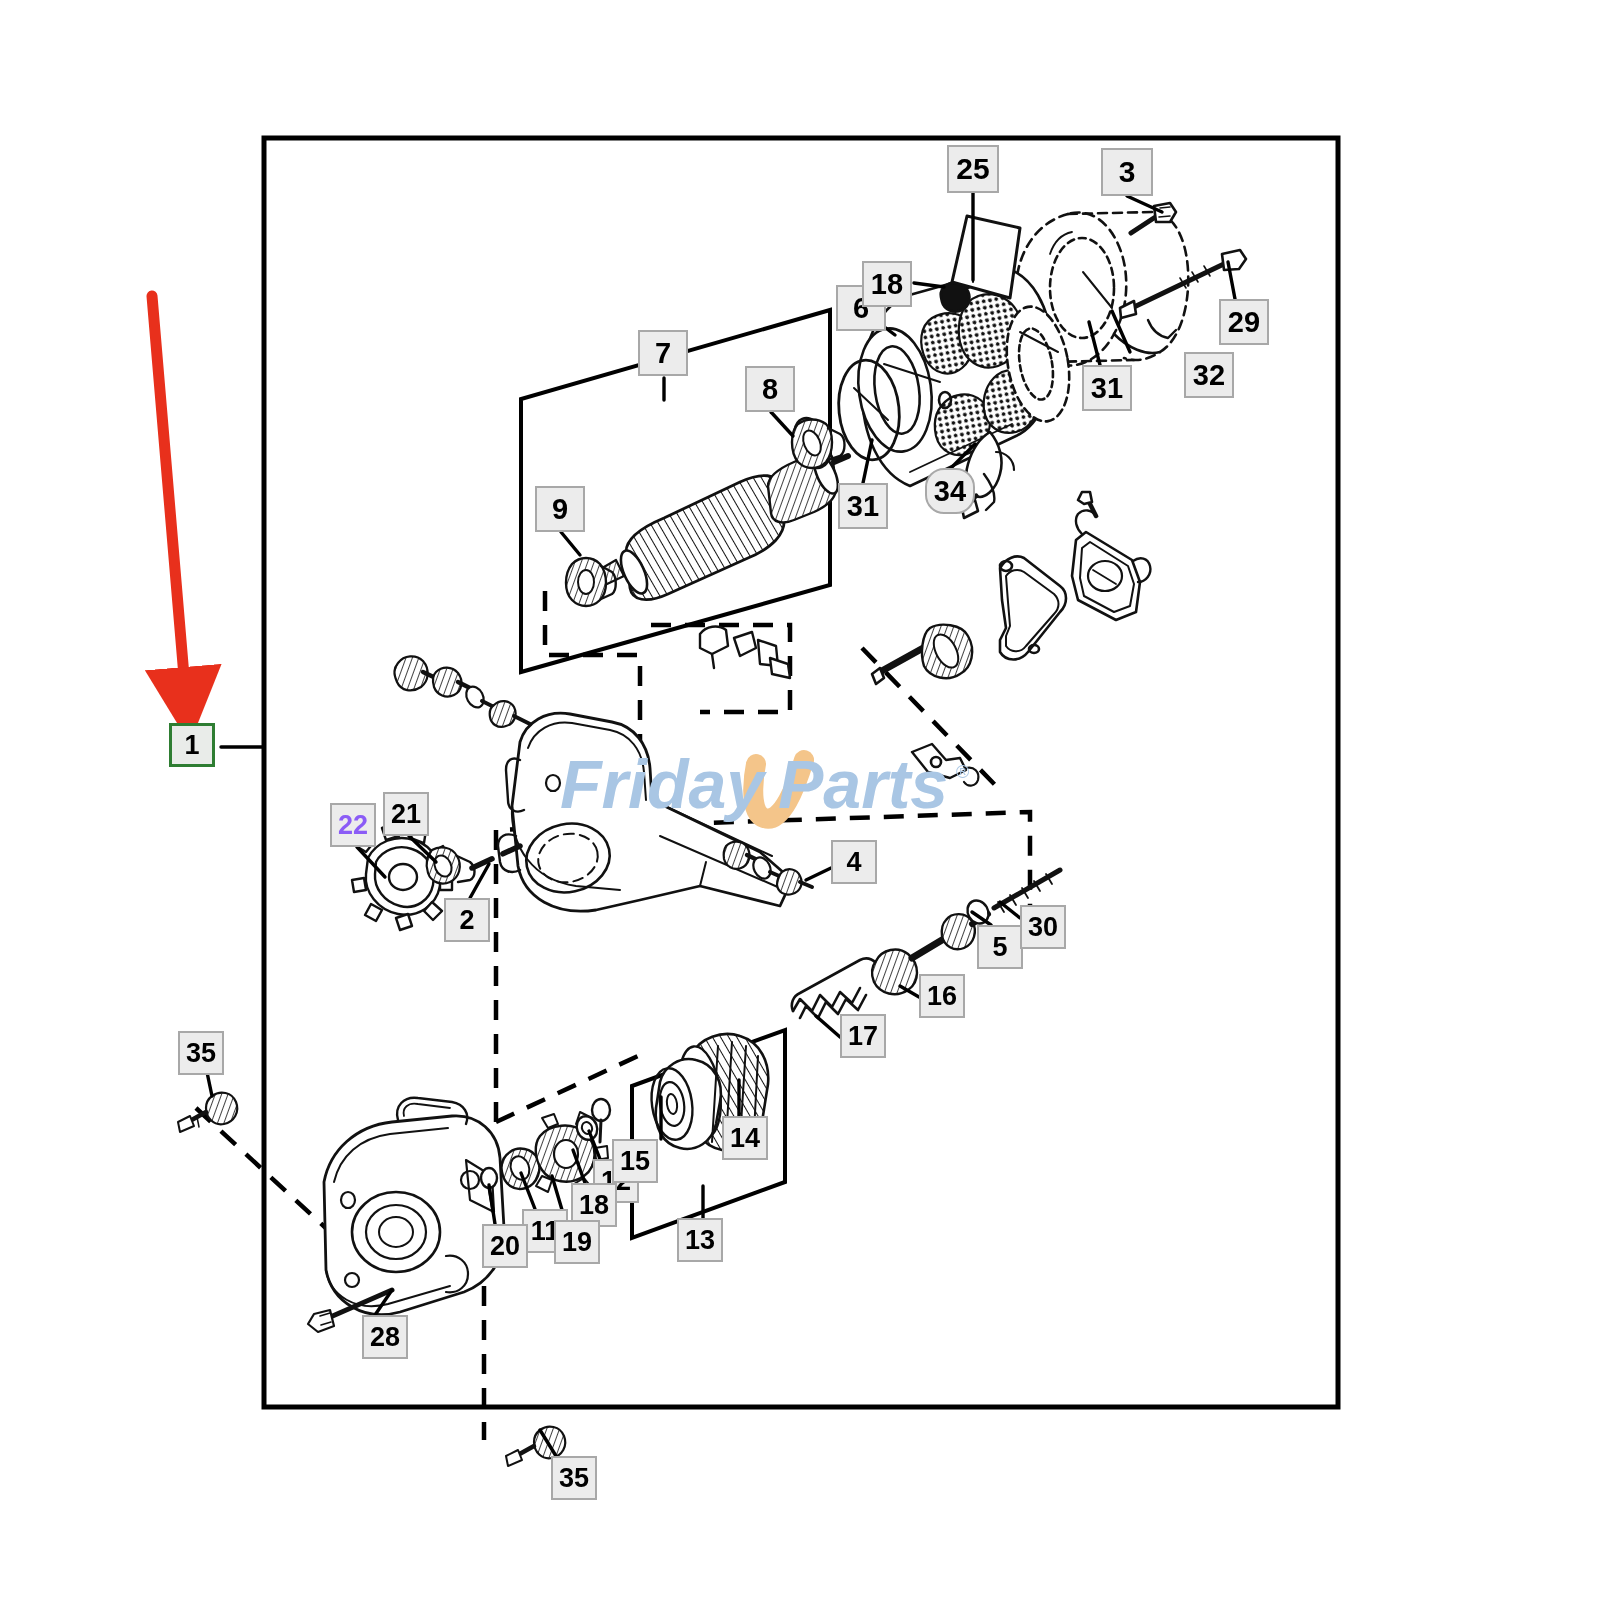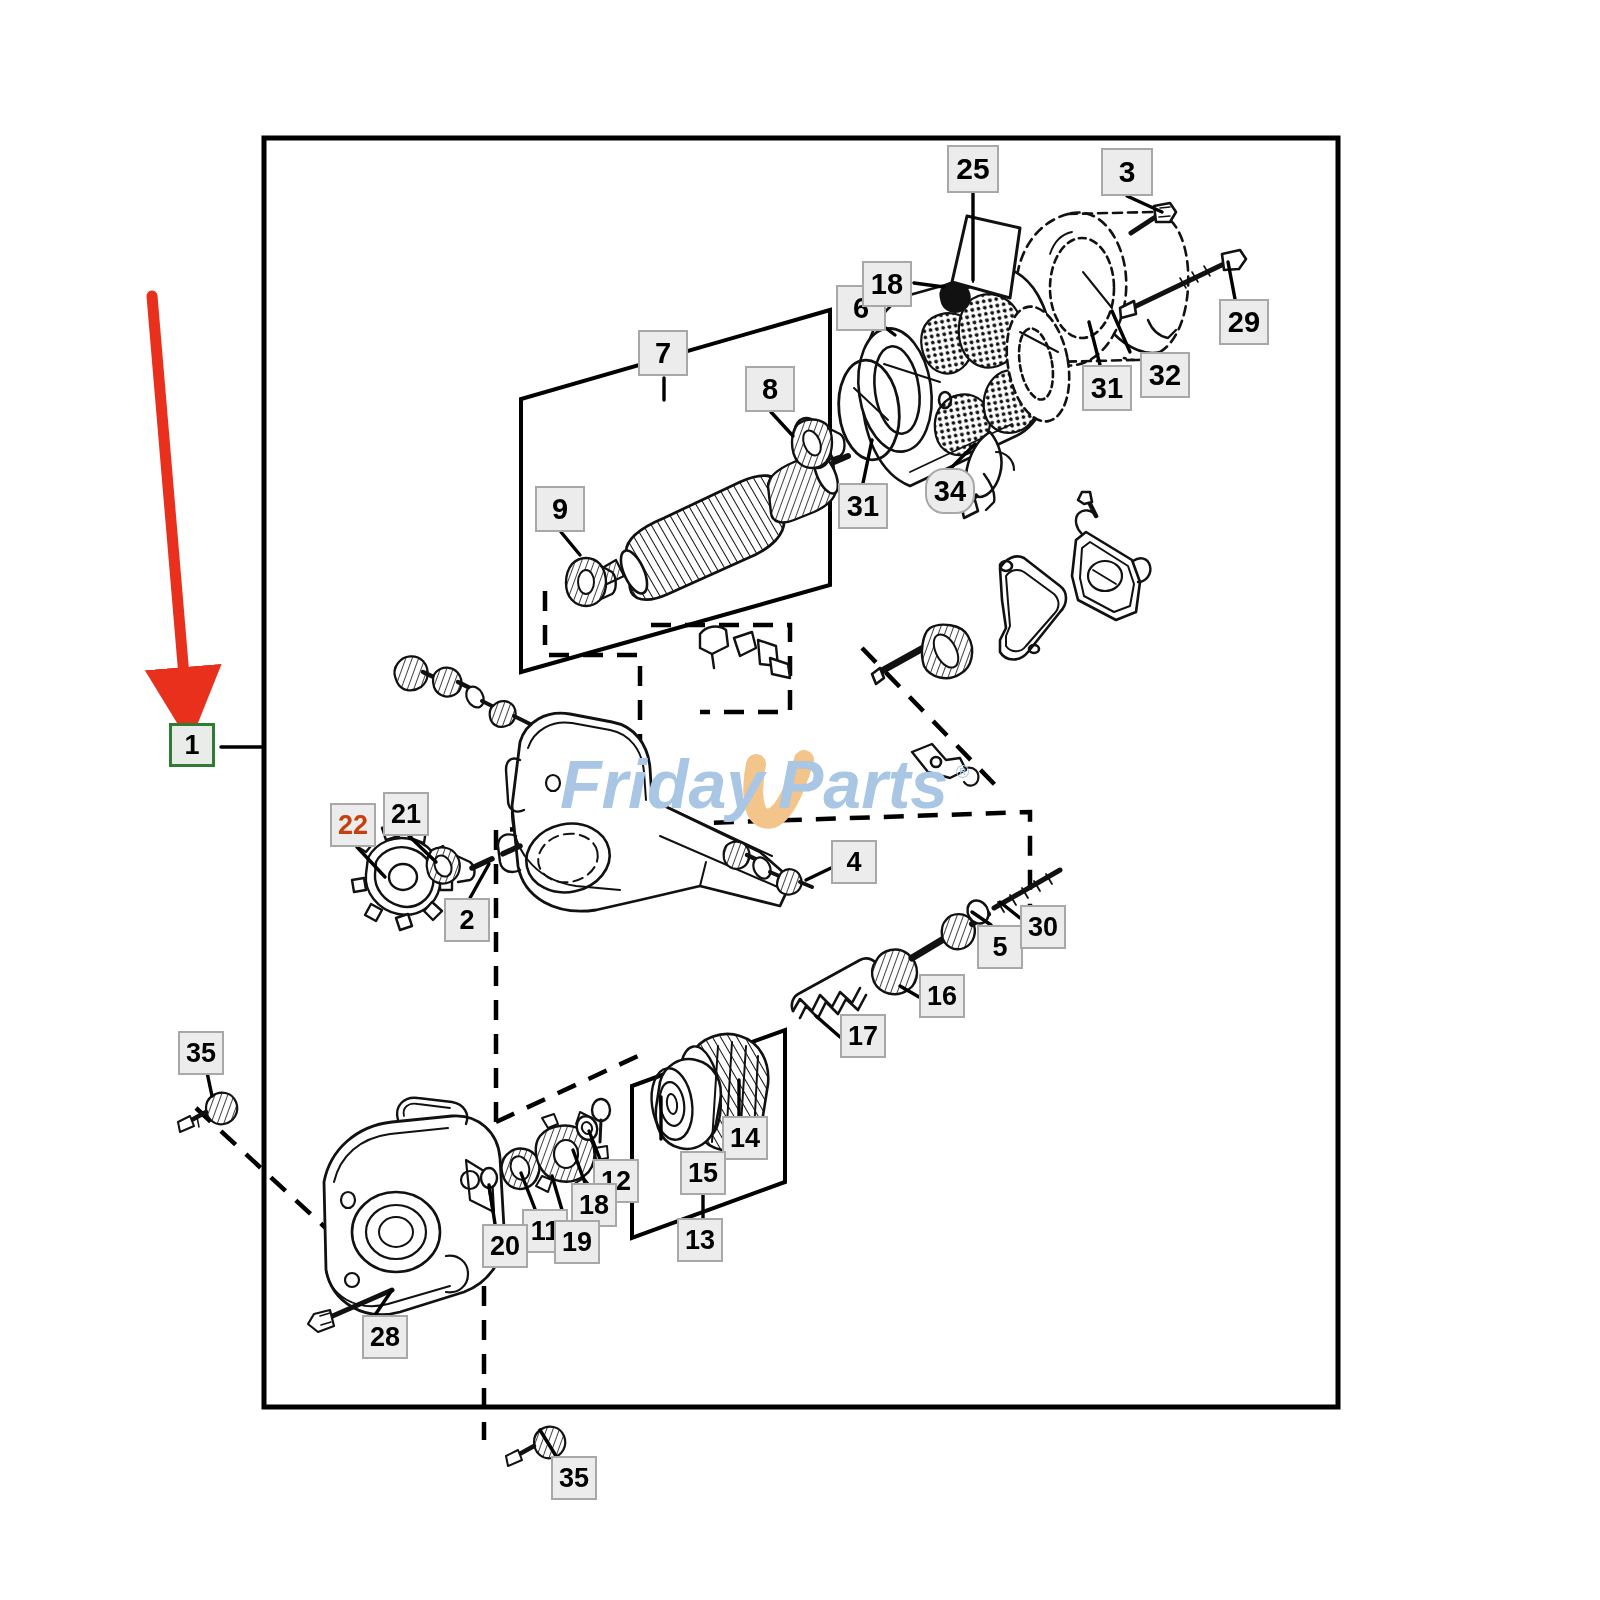--- a/index.html
+++ b/index.html
@@ -504,34 +504,34 @@
       <div class="callout sz-sm" style="left: 831px; top: 840px; background: rgb(236, 236, 236); border-color: rgb(168, 168, 168); color: rgb(0, 0, 0);">4</div>
       <div class="callout sz-sm" style="left: 977px; top: 925px; background: rgb(236, 236, 236); border-color: rgb(168, 168, 168); color: rgb(0, 0, 0);">5</div>
       <div class="callout sz-md" style="left: 836px; top: 285px; background: rgb(236, 236, 236); border-color: rgb(168, 168, 168); color: rgb(0, 0, 0);">6</div>
       <div class="callout sz-md" style="left: 638px; top: 330px; background: rgb(236, 236, 236); border-color: rgb(168, 168, 168); color: rgb(0, 0, 0);">7</div>
       <div class="callout sz-md" style="left: 745px; top: 366px; background: rgb(236, 236, 236); border-color: rgb(168, 168, 168); color: rgb(0, 0, 0);">8</div>
       <div class="callout sz-md" style="left: 535px; top: 486px; background: rgb(236, 236, 236); border-color: rgb(168, 168, 168); color: rgb(0, 0, 0);">9</div>
       <div class="callout sz-sm" style="left: 522px; top: 1209px; background: rgb(236, 236, 236); border-color: rgb(168, 168, 168); color: rgb(0, 0, 0);">11</div>
       <div class="callout sz-sm" style="left: 593px; top: 1159px; background: rgb(236, 236, 236); border-color: rgb(168, 168, 168); color: rgb(0, 0, 0);">12</div>
       <div class="callout sz-sm" style="left: 677px; top: 1218px; background: rgb(236, 236, 236); border-color: rgb(168, 168, 168); color: rgb(0, 0, 0);">13</div>
       <div class="callout sz-sm" style="left: 722px; top: 1116px; background: rgb(236, 236, 236); border-color: rgb(168, 168, 168); color: rgb(0, 0, 0);">14</div>
-      <div class="callout sz-sm" style="left: 680px; top: 1139px; background: rgb(236, 236, 236); border-color: rgb(168, 168, 168); color: rgb(0, 0, 0); margin-top: 12px;">15</div>
+      <div class="callout sz-sm" style="left: 612px; top: 1139px; background: rgb(236, 236, 236); border-color: rgb(168, 168, 168); color: rgb(0, 0, 0);">15</div>
       <div class="callout sz-sm" style="left: 919px; top: 974px; background: rgb(236, 236, 236); border-color: rgb(168, 168, 168); color: rgb(0, 0, 0);">16</div>
       <div class="callout sz-sm" style="left: 840px; top: 1014px; background: rgb(236, 236, 236); border-color: rgb(168, 168, 168); color: rgb(0, 0, 0);">17</div>
       <div class="callout sz-sm" style="left: 571px; top: 1183px; background: rgb(236, 236, 236); border-color: rgb(168, 168, 168); color: rgb(0, 0, 0);">18</div>
       <div class="callout sz-sm" style="left: 554px; top: 1220px; background: rgb(236, 236, 236); border-color: rgb(168, 168, 168); color: rgb(0, 0, 0); text-align: right;">19</div>
       <div class="callout sz-sm" style="left: 482px; top: 1224px; background: rgb(236, 236, 236); border-color: rgb(168, 168, 168); color: rgb(0, 0, 0);">20</div>
       <div class="callout sz-sm" style="left: 383px; top: 792px; background: rgb(236, 236, 236); border-color: rgb(168, 168, 168); color: rgb(0, 0, 0);">21</div>
-      <div class="callout sz-sm" style="left: 330px; top: 803px; background: rgb(236, 236, 236); border-color: rgb(168, 168, 168); color: #c2410c;">22</div>
+      <div class="callout sz-sm" style="left: 330px; top: 803px; background: rgb(236, 236, 236); border-color: rgb(168, 168, 168); color: #8b5cf6;">22</div>
       <div class="callout sz-lg" style="left: 947px; top: 145px; background: rgb(236, 236, 236); border-color: rgb(168, 168, 168); color: rgb(0, 0, 0);">25</div>
       <div class="callout sz-md" style="left: 862px; top: 261px; background: rgb(236, 236, 236); border-color: rgb(168, 168, 168); color: rgb(0, 0, 0);">18</div>
       <div class="callout sz-sm" style="left: 362px; top: 1315px; background: rgb(236, 236, 236); border-color: rgb(168, 168, 168); color: rgb(0, 0, 0);">28</div>
       <div class="callout sz-md" style="left: 1219px; top: 299px; background: rgb(236, 236, 236); border-color: rgb(168, 168, 168); color: rgb(0, 0, 0);">29</div>
       <div class="callout sz-sm" style="left: 1020px; top: 905px; background: rgb(236, 236, 236); border-color: rgb(168, 168, 168); color: rgb(0, 0, 0);">30</div>
       <div class="callout sz-md" style="left: 838px; top: 483px; background: rgb(236, 236, 236); border-color: rgb(168, 168, 168); color: rgb(0, 0, 0);">31</div>
       <div class="callout sz-md" style="left: 1082px; top: 365px; background: rgb(236, 236, 236); border-color: rgb(168, 168, 168); color: rgb(0, 0, 0);">31</div>
-      <div class="callout sz-md" style="left: 1140px; top: 352px; background: rgb(236, 236, 236); border-color: rgb(168, 168, 168); color: rgb(0, 0, 0);">32</div>
+      <div class="callout sz-md" style="left: 1184px; top: 352px; background: rgb(236, 236, 236); border-color: rgb(168, 168, 168); color: rgb(0, 0, 0);">32</div>
       <div class="callout sz-md" style="left: 925px; top: 468px; background: rgb(236, 236, 236); border-color: rgb(168, 168, 168); color: rgb(0, 0, 0); border-radius: 19px;">34</div>
       <div class="callout sz-sm" style="left: 178px; top: 1031px; background: rgb(236, 236, 236); border-color: rgb(168, 168, 168); color: rgb(0, 0, 0);">35</div>
       <div class="callout sz-sm" style="left: 551px; top: 1456px; background: rgb(236, 236, 236); border-color: rgb(168, 168, 168); color: rgb(0, 0, 0);">35</div>
     </div>
 
 </div>
 
 </body></html>

